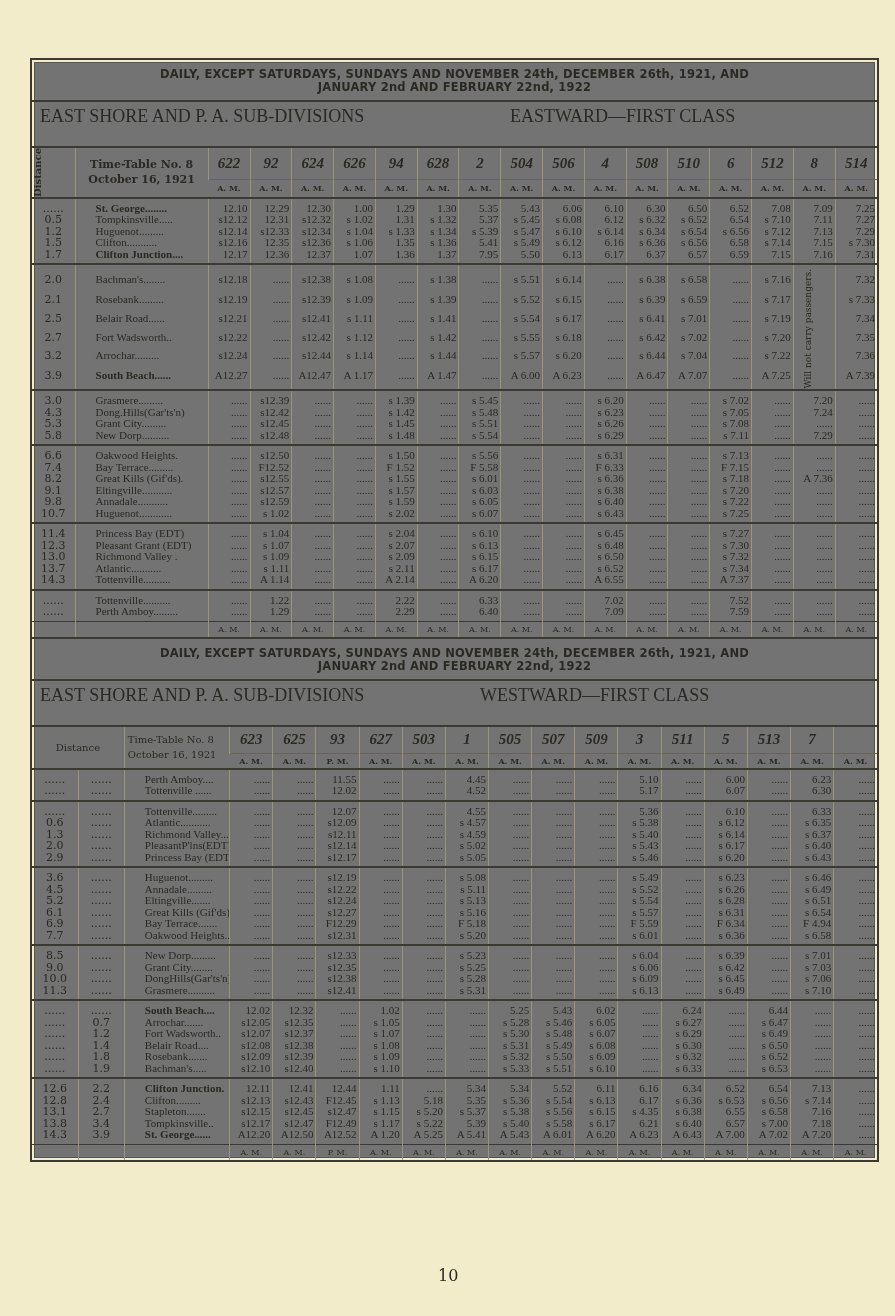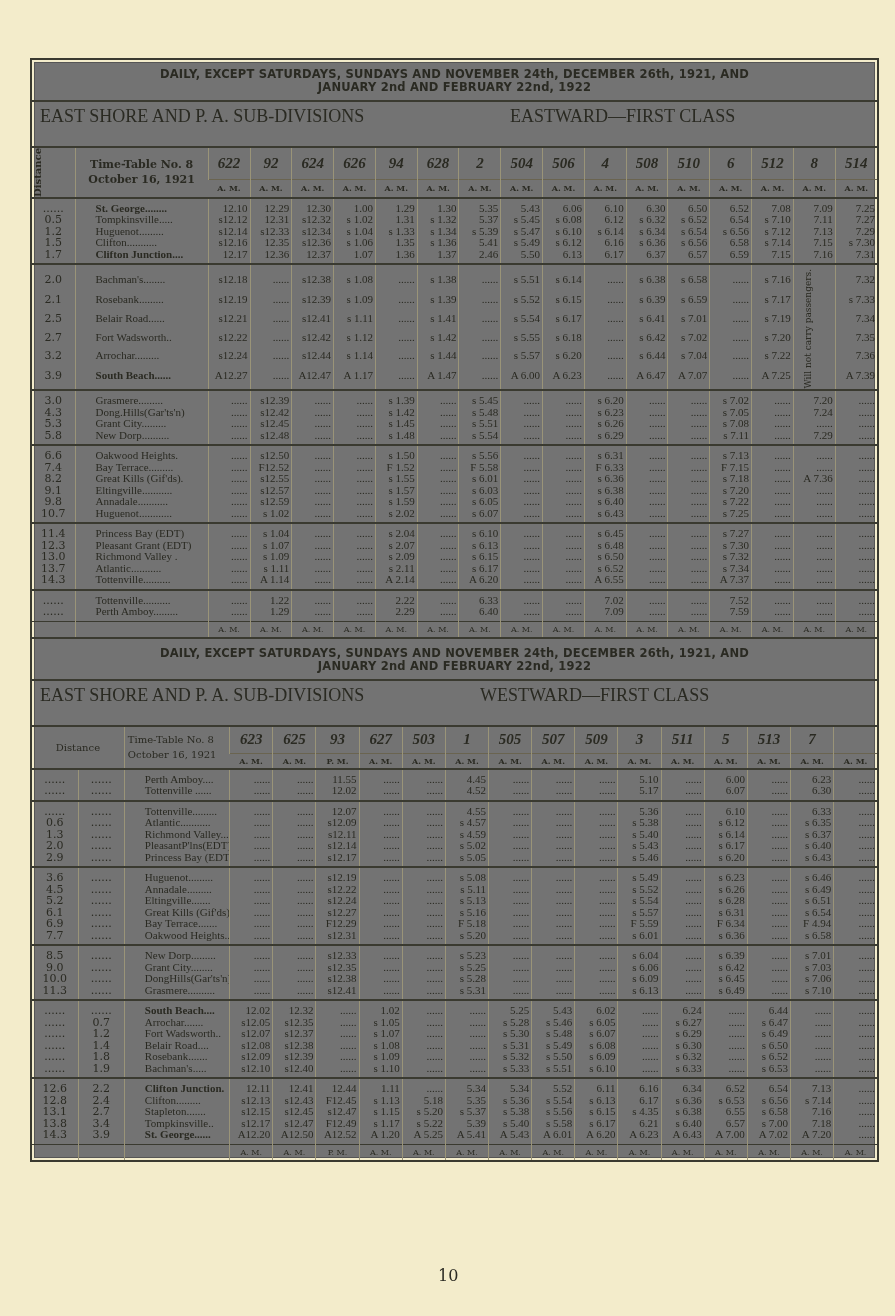--- a/index.html
+++ b/index.html
@@ -186,21 +186,21 @@
         </tr>
         <tr class="grp-end">
           <td class="dist">1.7</td>
           <td class="station bold">Clifton Junction....</td>
           <td class="time">12.17</td>
           <td class="time">12.36</td>
           <td class="time">12.37</td>
           <td class="time">1.07</td>
           <td class="time">1.36</td>
           <td class="time">1.37</td>
-          <td class="time">2.46</td>
+          <td class="time">7.95</td>
           <td class="time">5.50</td>
           <td class="time">6.13</td>
           <td class="time">6.17</td>
           <td class="time">6.37</td>
           <td class="time">6.57</td>
           <td class="time">6.59</td>
           <td class="time">7.15</td>
           <td class="time">7.16</td>
           <td class="time">7.31</td>
         </tr>

